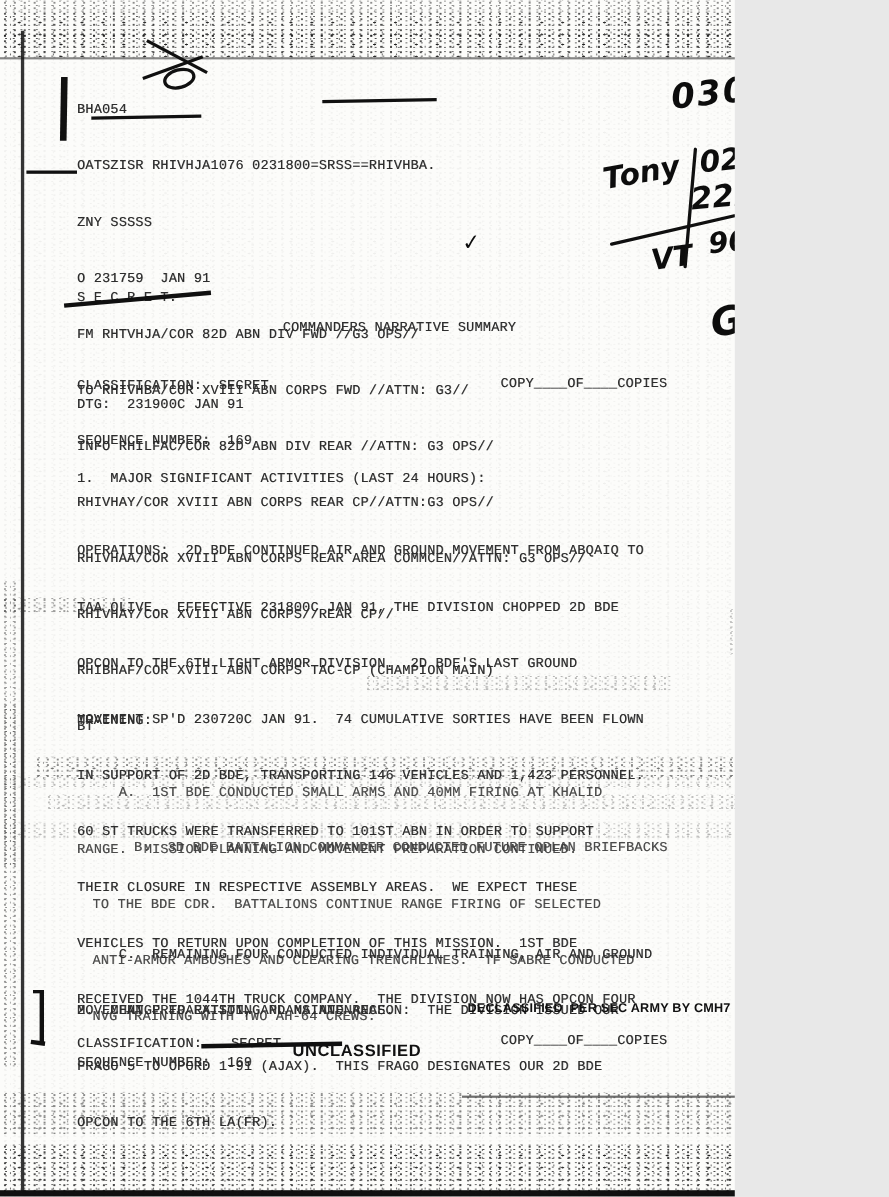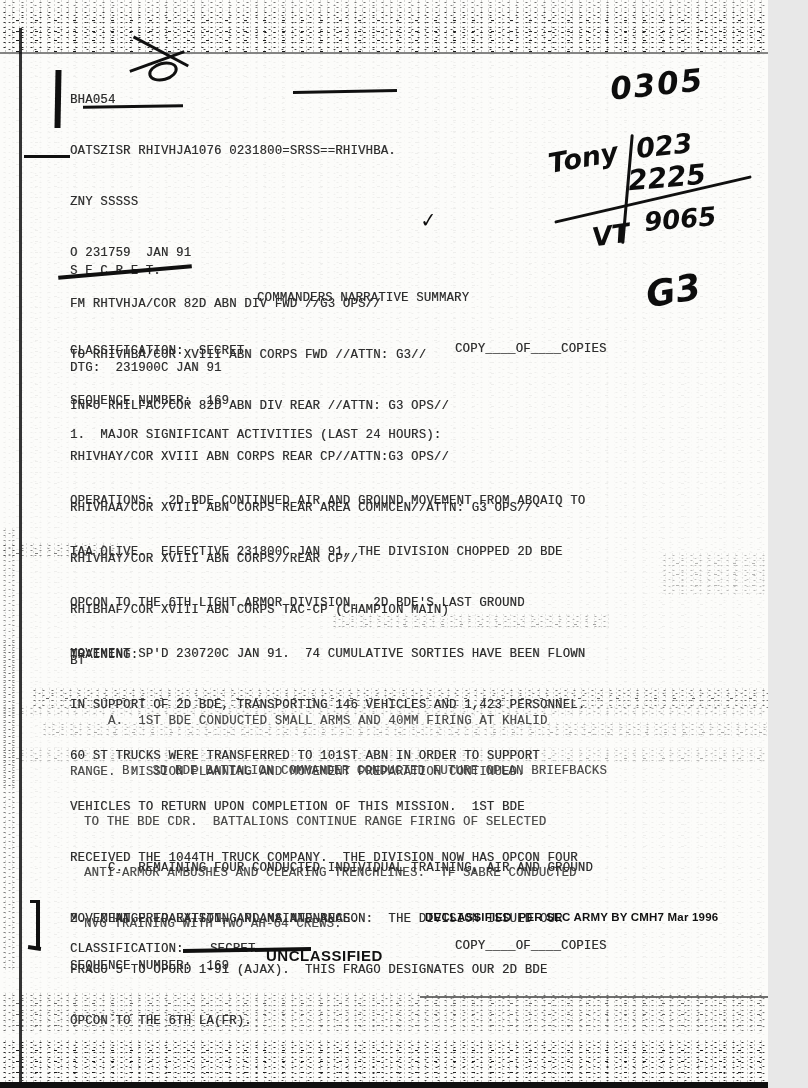--- a/index.html
+++ b/index.html
@@ -1,17 +1,17 @@
 <!DOCTYPE html>
 <html><head>
 <meta charset="utf-8">
 <style>
   html,body{margin:0;padding:0;background:#e8e8e8;}
   #page{
-    position:relative; width:768px; height:1088px;
+    position:relative; width:668px; height:1088px;
     background:#fcfcfa; overflow:hidden;
     font-family:"Liberation Mono","DejaVu Sans Mono",monospace;
   }
   .tw{
     position:absolute; white-space:pre;
     font-family:"Liberation Mono","DejaVu Sans Mono",monospace;
     font-size:12.3px; line-height:17px; color:#2d2d2d;
     letter-spacing:0.2px;
     text-shadow:0.4px 0 0 rgba(45,45,45,0.5);
   }
@@ -106,20 +106,21 @@
 
   <div class="tw" style="left:70px;top:427px;">1.  MAJOR SIGNIFICANT ACTIVITIES (LAST 24 HOURS):</div>
 
   <div class="tw" style="left:70px;top:459px;">
     <div>OPERATIONS:  2D BDE CONTINUED AIR AND GROUND MOVEMENT FROM ABQAIQ TO</div>
     <div>TAA OLIVE.  EFFECTIVE 231800C JAN 91, THE DIVISION CHOPPED 2D BDE</div>
     <div>OPCON TO THE 6TH LIGHT ARMOR DIVISION.  2D BDE'S LAST GROUND</div>
     <div>MOVEMENT SP'D 230720C JAN 91.  74 CUMULATIVE SORTIES HAVE BEEN FLOWN</div>
     <div>IN SUPPORT OF 2D BDE, TRANSPORTING 146 VEHICLES AND 1,423 PERSONNEL.</div>
     <div>60 ST TRUCKS WERE TRANSFERRED TO 101ST ABN IN ORDER TO SUPPORT</div>
+    <div>THEIR CLOSURE IN RESPECTIVE ASSEMBLY AREAS.  WE EXPECT THESE</div>
     <div>VEHICLES TO RETURN UPON COMPLETION OF THIS MISSION.  1ST BDE</div>
     <div>RECEIVED THE 1044TH TRUCK COMPANY.  THE DIVISION NOW HAS OPCON FOUR</div>
   </div>
 
   <div class="tw" style="left:70px;top:647px;">TRAINING:</div>
 
   <div class="tw faded" style="left:70px;top:679px;">
     <div>     A.  1ST BDE CONDUCTED SMALL ARMS AND 40MM FIRING AT KHALID</div>
     <div>RANGE.  MISSION PLANNING AND MOVEMENT PREPARATION CONTINUED.</div>
   </div>

